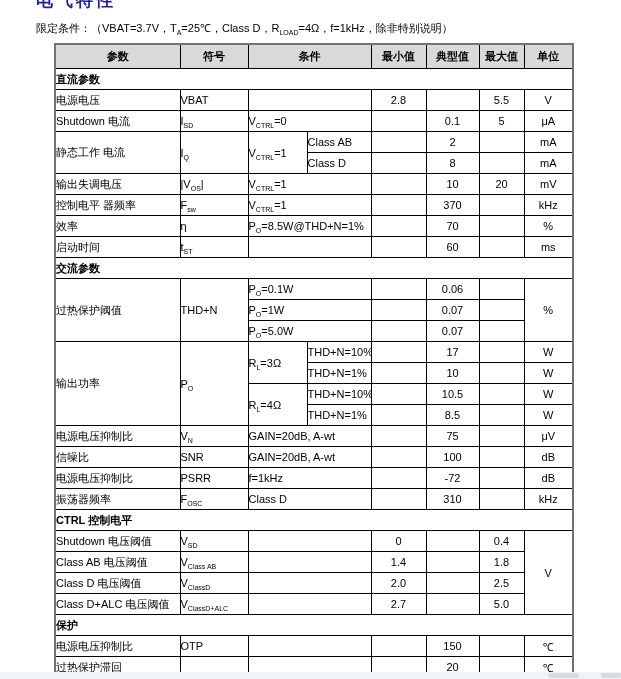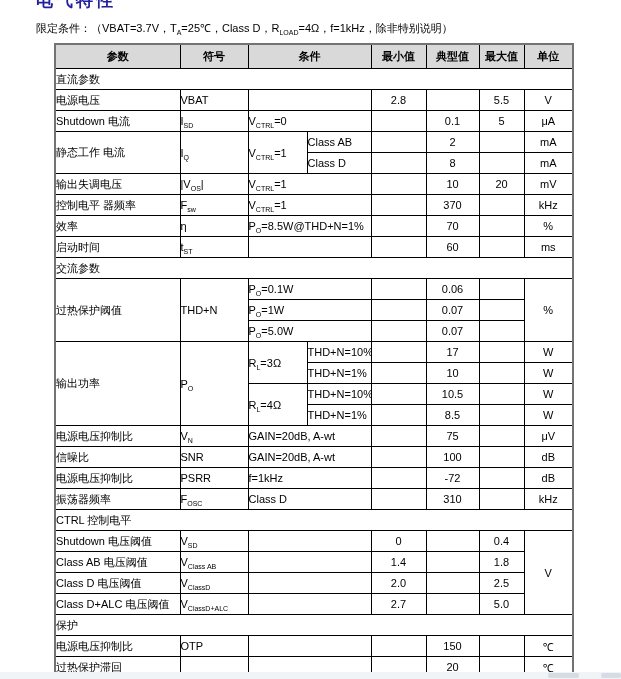--- a/index.html
+++ b/index.html
@@ -27,21 +27,21 @@
   table.ec th, table.ec td {
     border:1px solid #000; font-size:11px; padding:0;
     overflow:hidden; white-space:nowrap; vertical-align:middle;
   }
   table.ec th {
     background:#d9d9d9; height:23px; font-weight:bold; text-align:center;
   }
   table.ec td { height:20px; }
   td.p, td.cond, td.sub, td.sym { text-align:left; padding-left:6px; }
   td.num, td.unit { text-align:center; }
-  td.sec { font-weight:normal; text-align:left; padding-left:6px; }
+  td.sec { font-weight:bold; text-align:left; padding-left:6px; }
   sub { font-size:7px; line-height:0; }
 
   .scroll-track {
     position:absolute; left:0; bottom:0; width:621px; height:7px;
     background:#f1f4f7;
   }
   .scroll-thumb {
     position:absolute; top:1px; height:5px; background:#d6dce4; border-radius:2px;
   }
   .scroll-thumb.t1 { left:548px; width:31px; }

